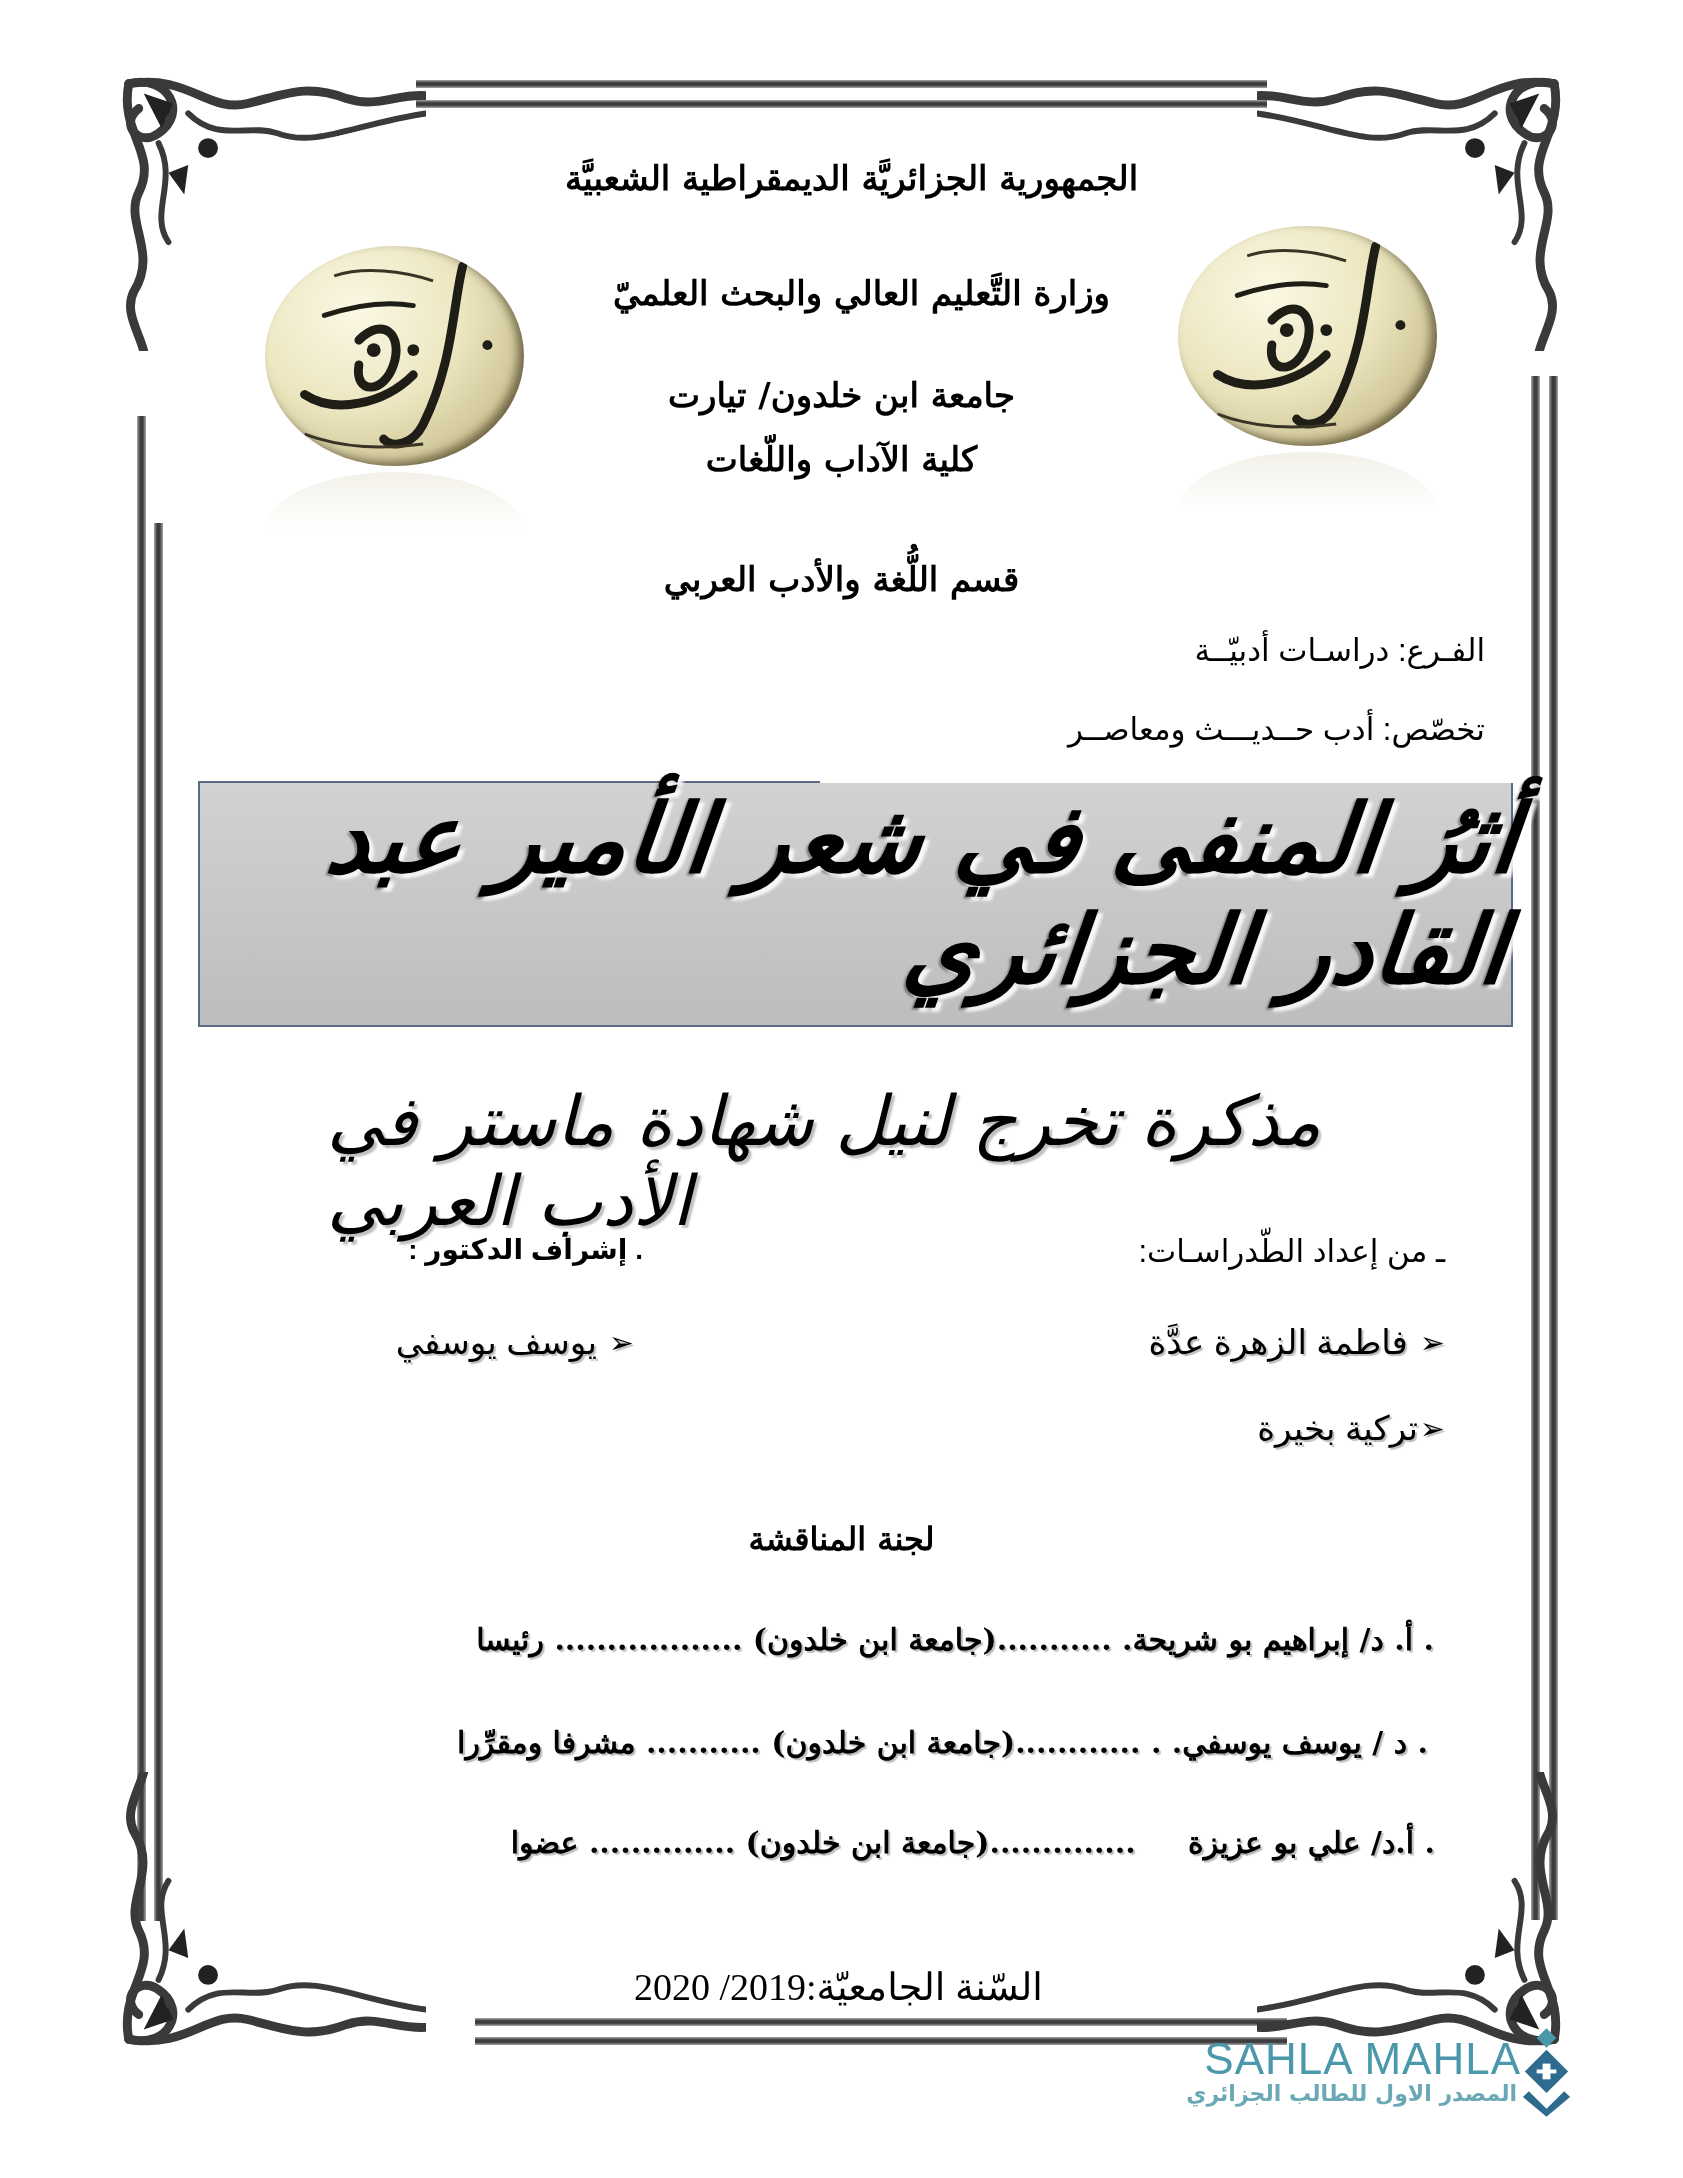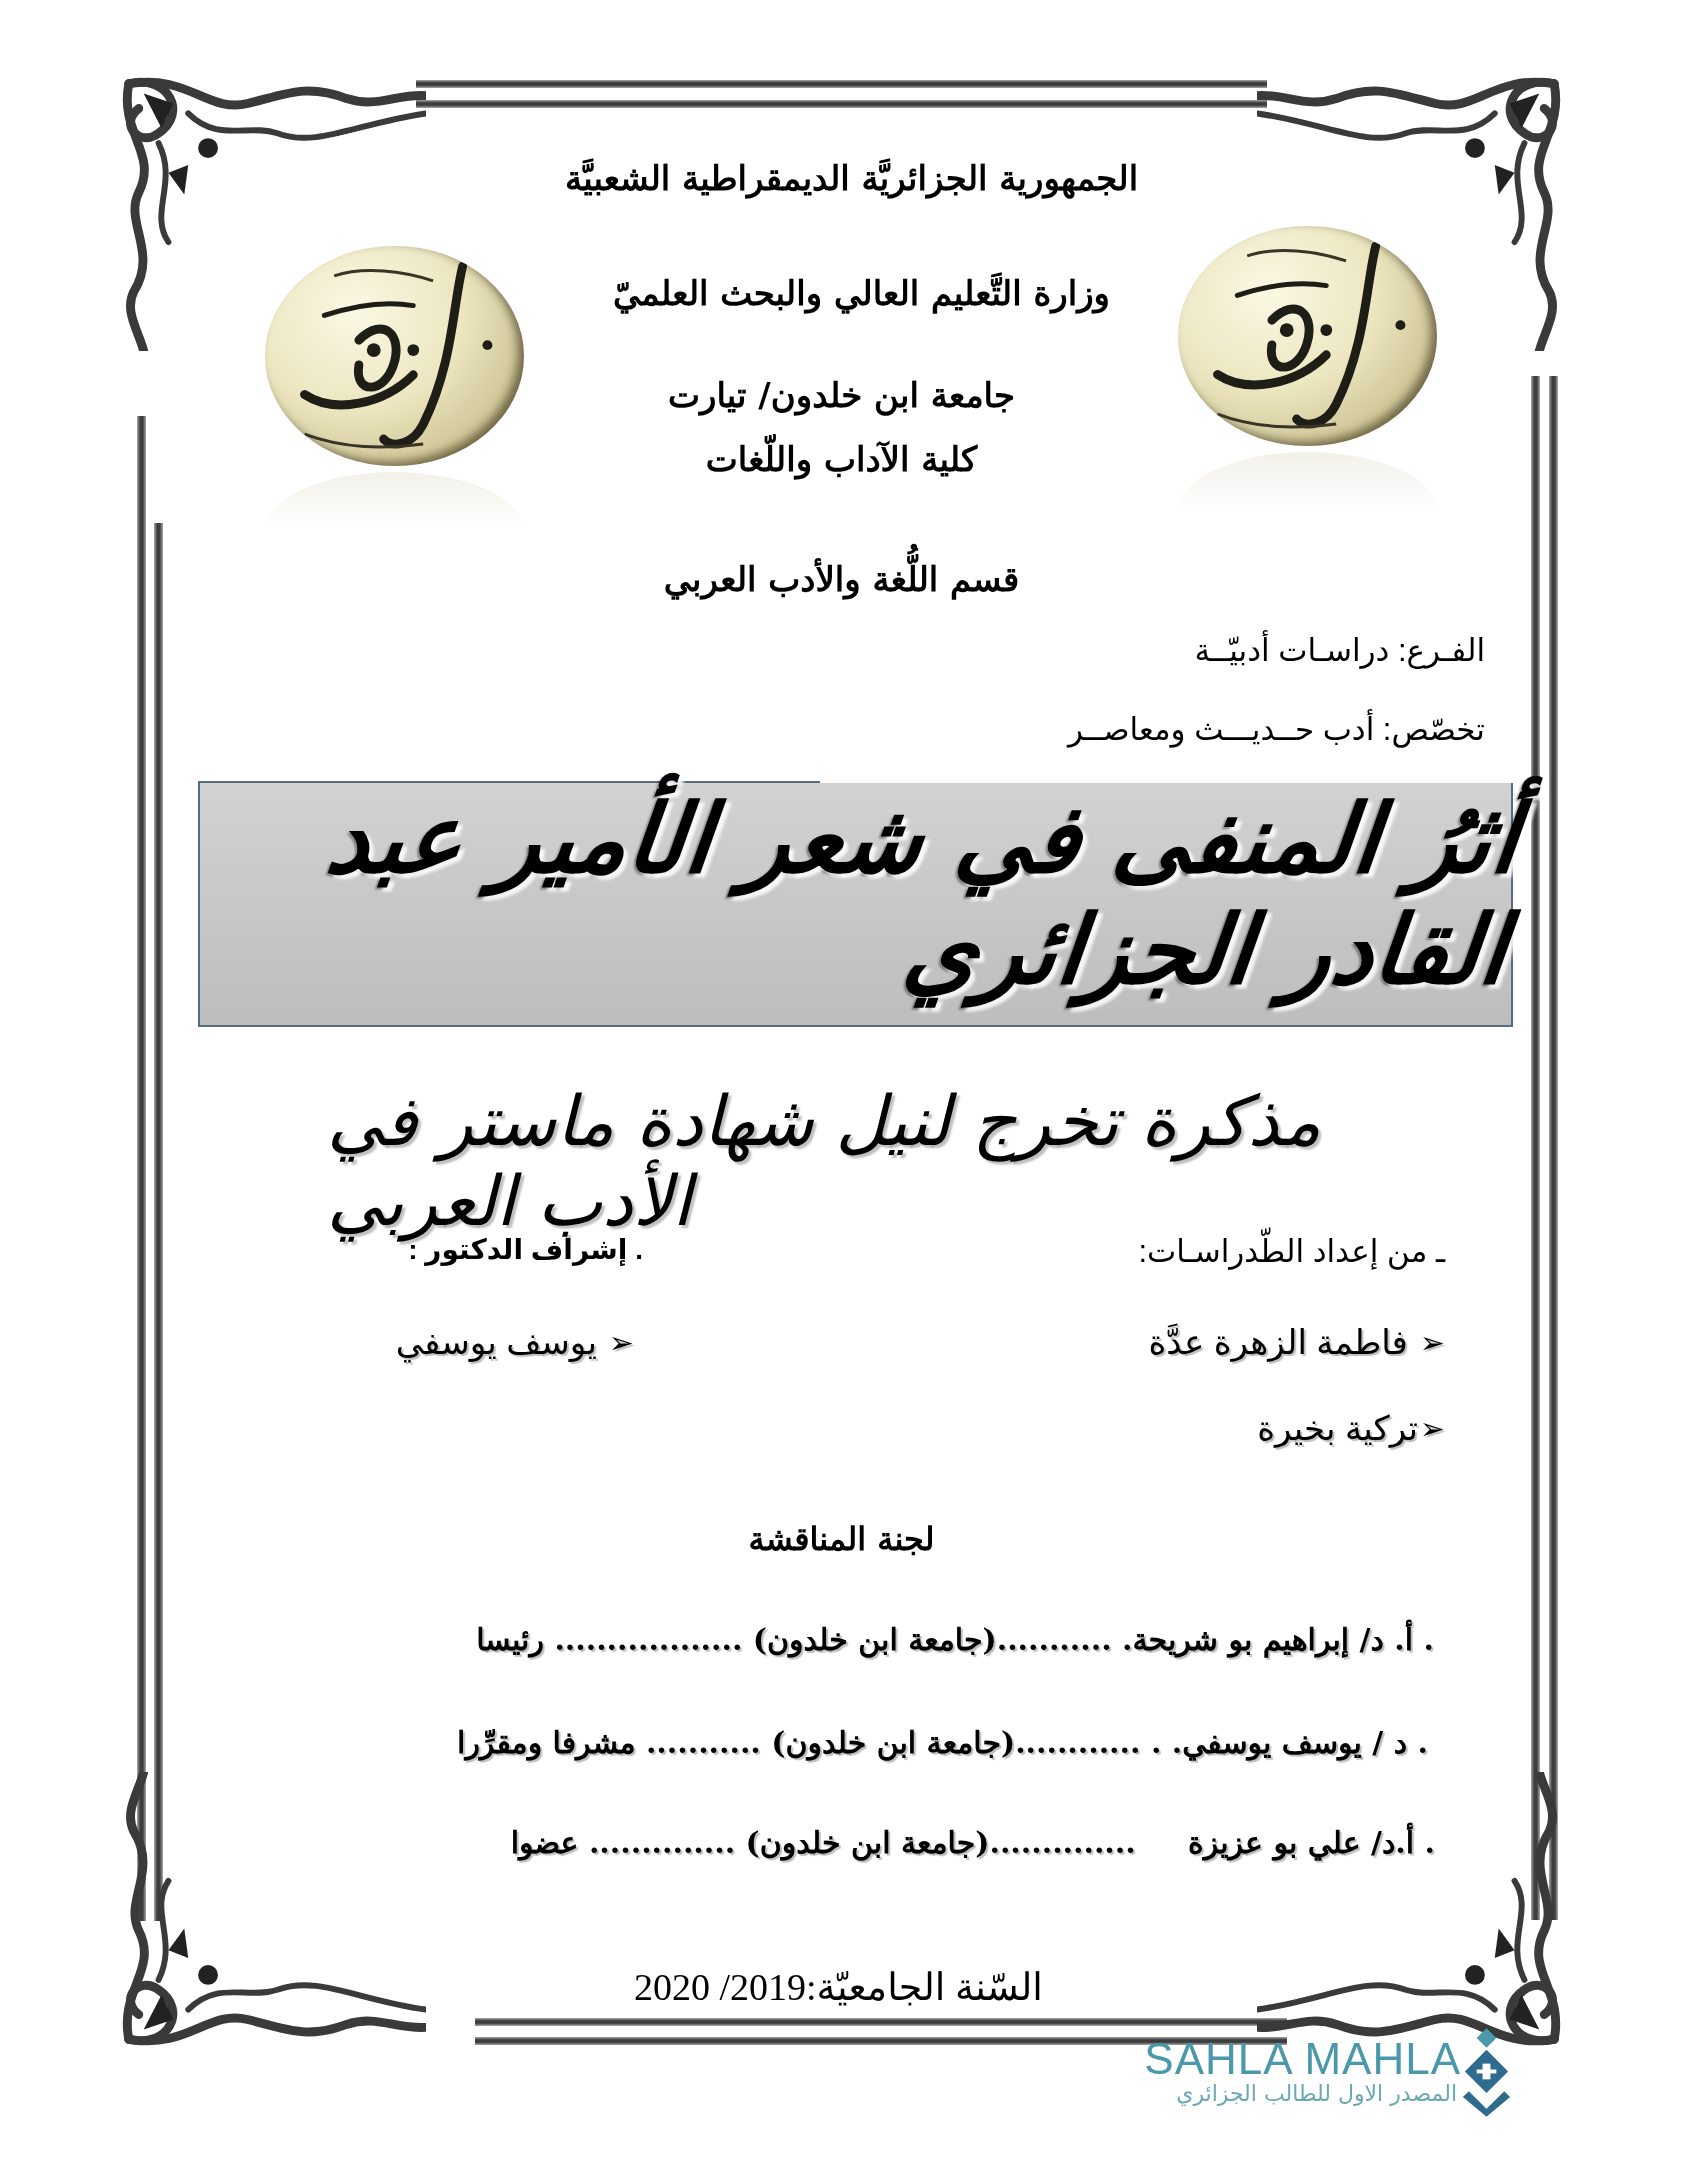--- a/index.html
+++ b/index.html
@@ -100,29 +100,29 @@
       text-shadow: 2px 2px 1px rgba(0,0,0,.25);
     }
 
     .year {
       position: absolute; top: 1965px; left: 634px; width: 475px; direction: rtl; text-align: left;
       font-family: "Liberation Serif", serif; font-size: 38px; white-space: nowrap;
     }
 
     
     .wm {
-      position: absolute; left: 1120px; top: 2020px; width: 396px; height: 99px; text-align: right;
+      position: absolute; left: 1180px; top: 2020px; width: 396px; height: 99px; text-align: right;
     }
     .wm-title {
       position: absolute; right: 55px; top: 14px; font-family: "Liberation Sans", sans-serif;
       font-size: 44px; color: #4a98aa; letter-spacing: 1px; font-weight: normal; white-space: nowrap;
     }
     .wm-sub {
       position: absolute; right: 59px; top: 61px; direction: rtl; font-family: "DejaVu Sans", sans-serif;
-      font-size: 22px; color: #6aa8b6; white-space: nowrap;
+      font-size: 22px; color: #6aa8b6; white-space: nowrap; font-weight: bold;
     }
     .wm-icon { position: absolute; right: 0; top: 0; width: 59px; height: 99px; }
   </style>
 </head>
 <body>
 
 <div>
 
   <div class="hline" style="left:416px; top:80px; width:851px;"></div>
   <div class="hline" style="left:416px; top:100px; width:851px;"></div>

